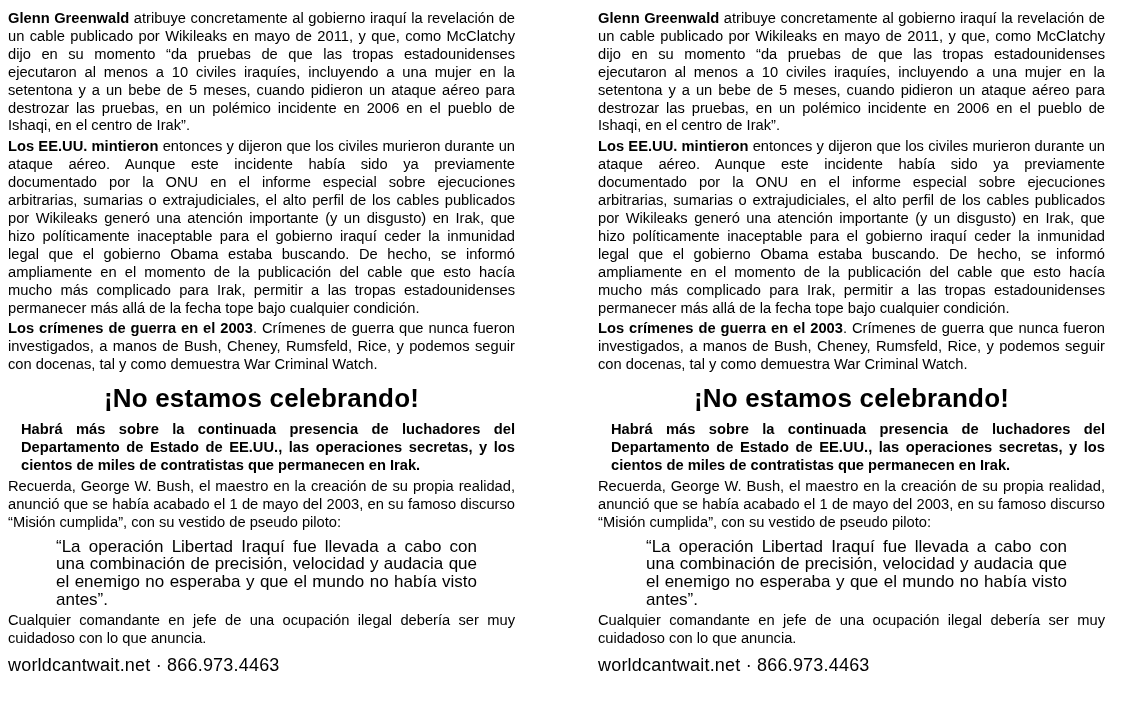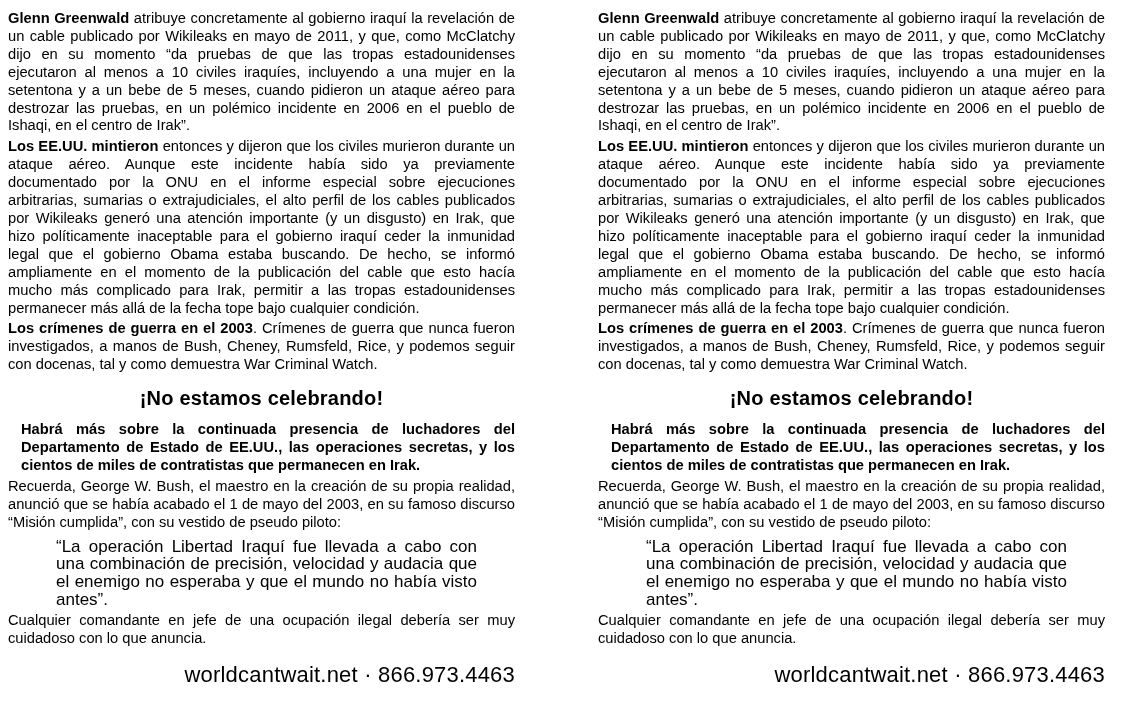--- a/index.html
+++ b/index.html
@@ -23,38 +23,38 @@
   }
   .par {
     font-size: 14.7px;
     line-height: 17.9px;
     text-align: justify;
     margin-bottom: 3px;
   }
   .par.bold { font-weight: bold; margin-left: 13px; }
   .par .lead { font-weight: bold; }
   .headline {
-    font-size: 20px;
+    font-size: 26px;
     line-height: 30px;
     font-weight: bold;
     text-align: center;
     margin: 9px 0 8px 0;
     letter-spacing: 0.2px;
   }
   .quote {
     font-size: 17px;
     line-height: 17.9px;
     text-align: justify;
     margin: 6px 38px 3px 48px;
   }
   .footer {
-    font-size: 22px;
+    font-size: 18px;
     line-height: 26px;
-    text-align: right;
-    margin-top: 14px;
+    text-align: left;
+    margin-top: 4px;
     letter-spacing: 0.2px;
   }
 </style>
 </head>
 <body>
 
 <div class="page">
 
   <section class="column">
     <p class="par"><span class="lead">Glenn Greenwald</span><span> atribuye concretamente al gobierno iraquí la revelación de un cable publicado por Wikileaks en mayo de 2011, y que, como McClatchy dijo en su momento “da pruebas de que las tropas estadounidenses ejecutaron al menos a 10 civiles iraquíes, incluyendo a una mujer en la setentona y a un bebe de 5 meses, cuando pidieron un ataque aéreo para destrozar las pruebas, en un polémico incidente en 2006 en el pueblo de Ishaqi, en el centro de Irak”.</span></p>

